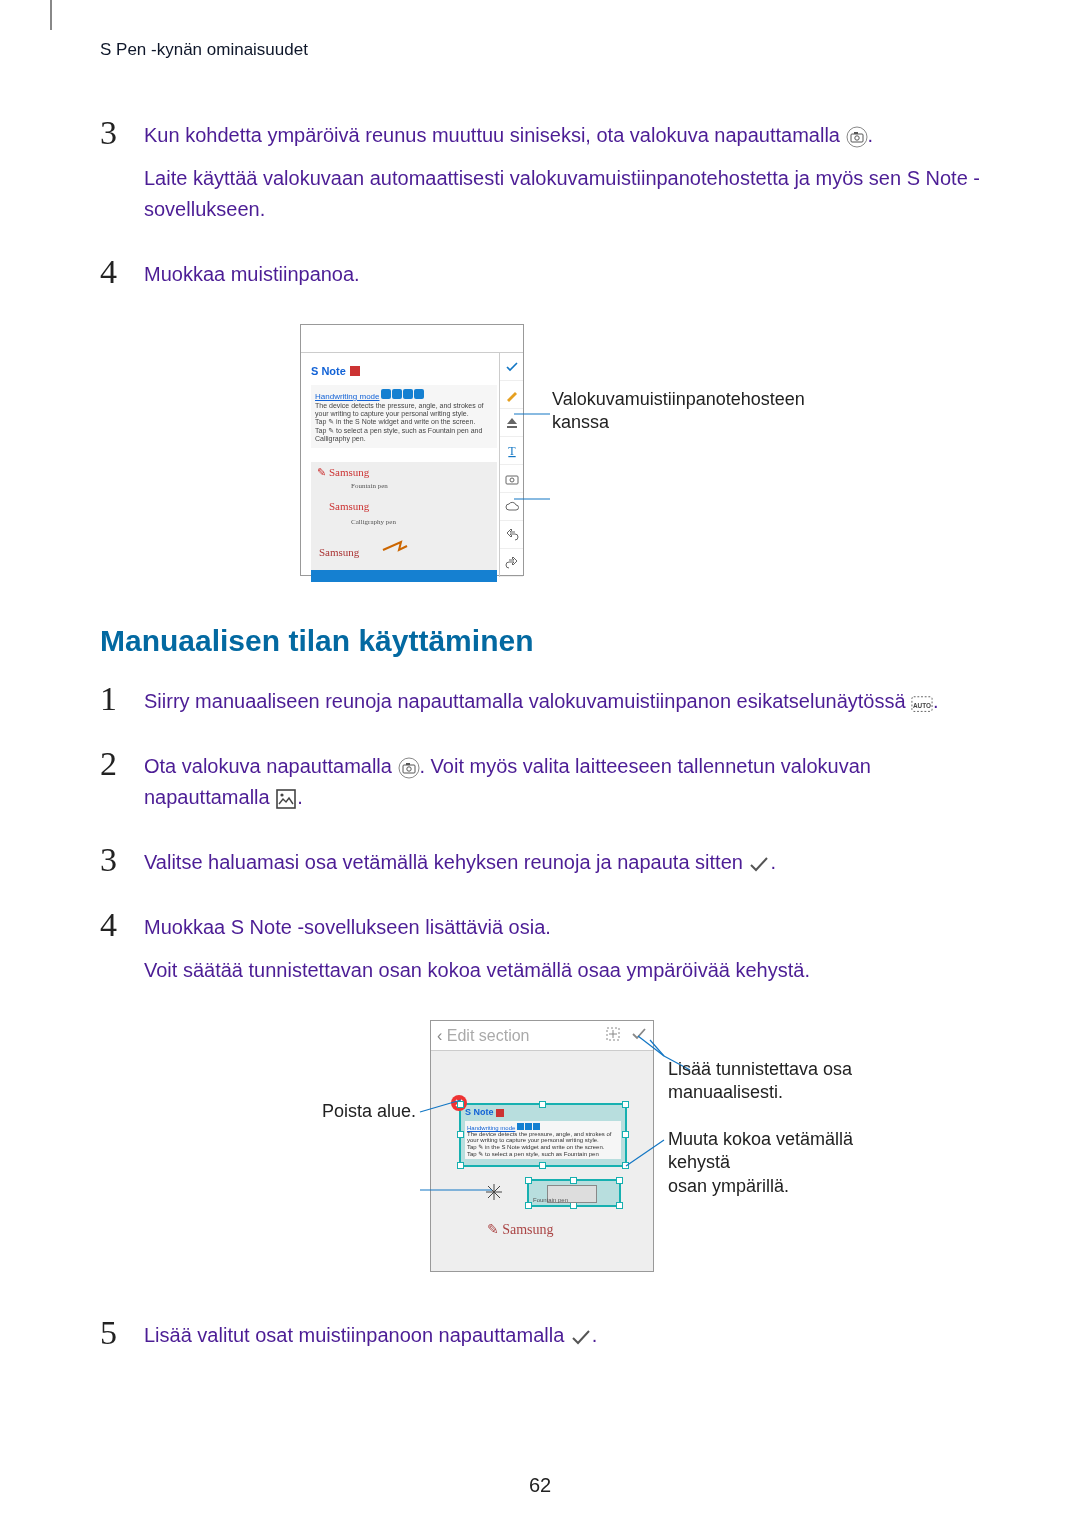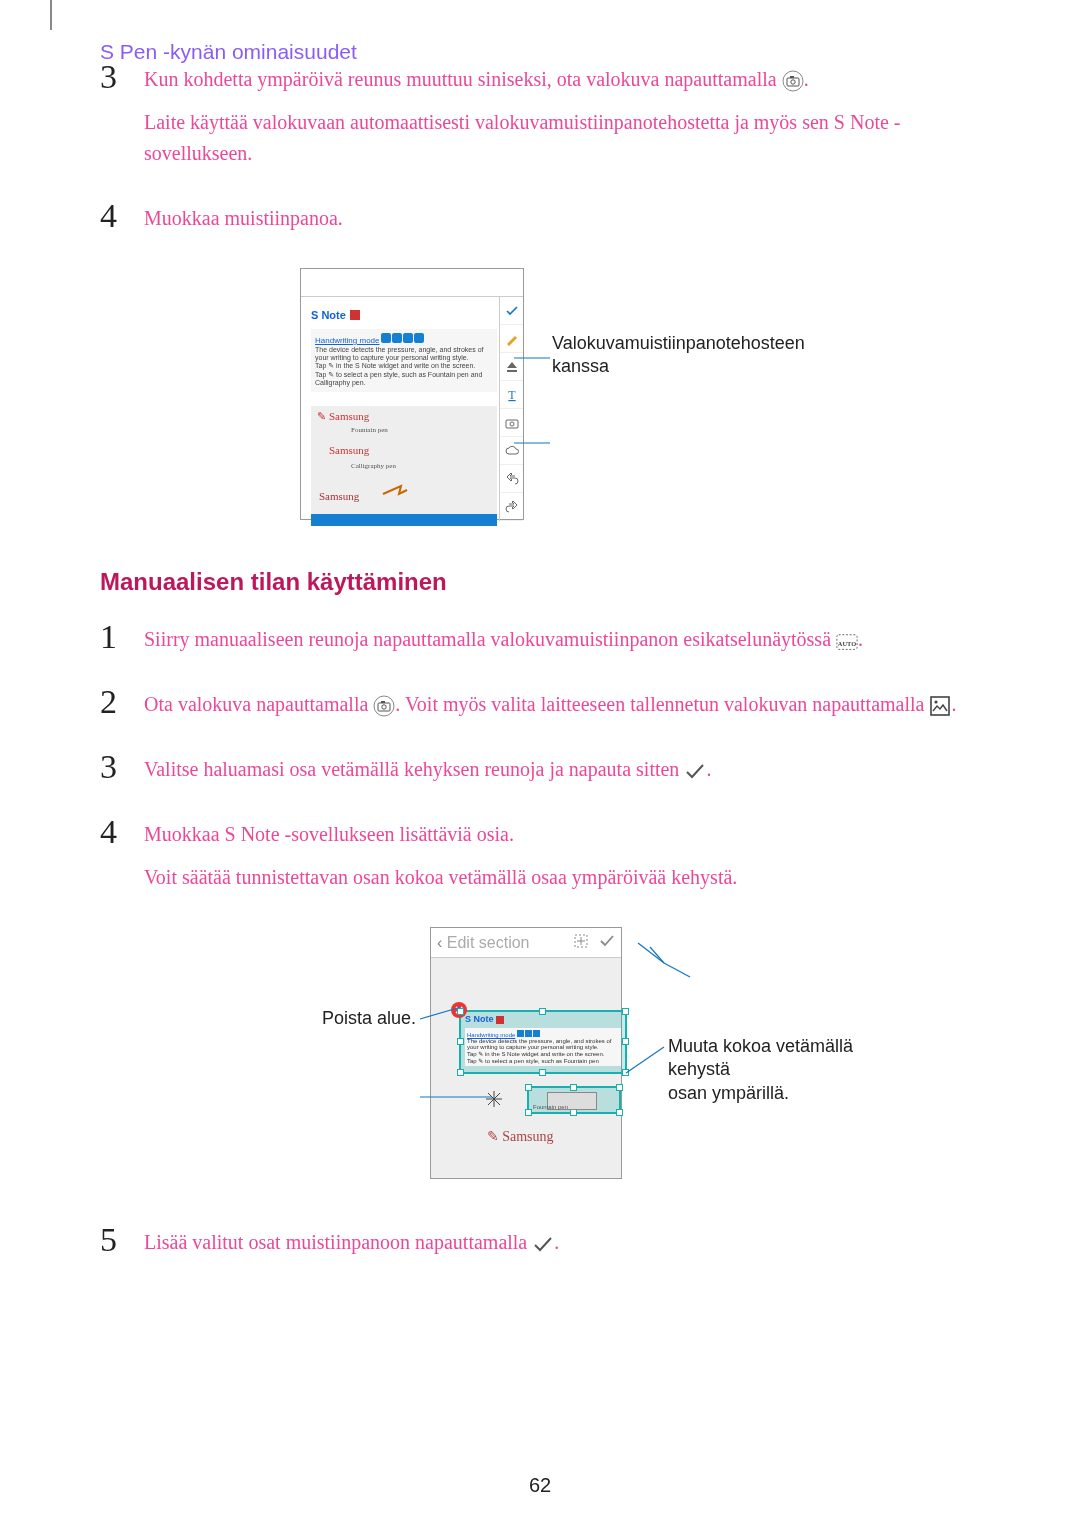--- a/index.html
+++ b/index.html
@@ -14,44 +14,44 @@
   }
   .left-border {
     position: absolute;
     left: 50px;
     top: 0;
     width: 2px;
     height: 30px;
     background: #888;
   }
   .header-title {
-    color: #8b5cf6;
-    font-size: 21px;
+    color: #0f172a;
+    font-size: 17px;
+    margin-bottom: 60px;
   }
   .step {
     display: flex;
     align-items: flex-start;
     margin-bottom: 22px;
   }
   .step-num {
     font-family: Georgia, "Times New Roman", serif;
     font-size: 34px;
     font-weight: normal;
     color: #222;
     width: 44px;
     flex: 0 0 44px;
     line-height: 1.0;
     margin-top: -4px;
   }
   .step-body {
     font-size: 20px;
     line-height: 1.55;
-    color: #ec4899;
+    color: #4c1d95;
     flex: 1;
-    font-family: Liberation Serif, serif;
   }
   .step-body p { margin-bottom: 12px; }
   .inline-icon {
     display: inline-block;
     vertical-align: middle;
     width: 22px;
     height: 22px;
   }
   .figure-wrap {
     display: flex;
@@ -154,43 +154,43 @@
     stroke-width: 1.2;
     fill: none;
   }
   .fig1-svg {
     position: absolute;
     left: 0; top: 0;
     width: 480px; height: 260px;
     pointer-events: none;
   }
   .section-h2 {
-    font-size: 24px;
+    font-size: 30px;
     font-weight: bold;
-    color: #be185d;
+    color: #0369a1;
     margin: 18px 0 28px 0;
   }
   .figure2 {
     position: relative;
     width: 740px;
     height: 260px;
     margin-left: auto;
     margin-right: auto;
   }
   .fig2-svg {
     position: absolute;
     left: 0; top: 0;
     width: 740px; height: 260px;
     pointer-events: none;
   }
   .screen2 {
     position: absolute;
     left: 260px;
     top: 0;
-    width: 192px;
+    width: 224px;
     height: 252px;
     border: 1px solid #999;
     background: #eee;
   }
   .screen2-top {
     height: 30px;
     background: #fff;
     border-bottom: 1px solid #ccc;
     display: flex;
     align-items: center;
@@ -480,20 +480,23 @@
       <line class="call-line" x1="494" y1="36" x2="468" y2="16"></line>
       <line class="call-line" x1="494" y1="36" x2="520" y2="50"></line>
       <line class="call-line" x1="250" y1="92" x2="291" y2="80"></line>
       <line class="call-line" x1="494" y1="120" x2="456" y2="146"></line>
       <line class="call-line" x1="250" y1="170" x2="322" y2="170"></line>
     </svg>
 
     <div class="callout2 right-align" style="left:0; top:80px; width:246px;">
       <span>Poista alue.</span>
     </div>
+    <div class="callout2" style="left:498px; top:38px;">
+      <span>Lisää tunnistettava osa</span><br><span>manuaalisesti.</span>
+    </div>
     <div class="callout2" style="left:498px; top:108px;">
       <span>Muuta kokoa vetämällä kehystä</span><br><span>osan ympärillä.</span>
     </div>
   </div>
 </div>
 
 <div class="step" style="margin-top:30px;">
   <div class="step-num">5</div>
   <div class="step-body">
     <p>

